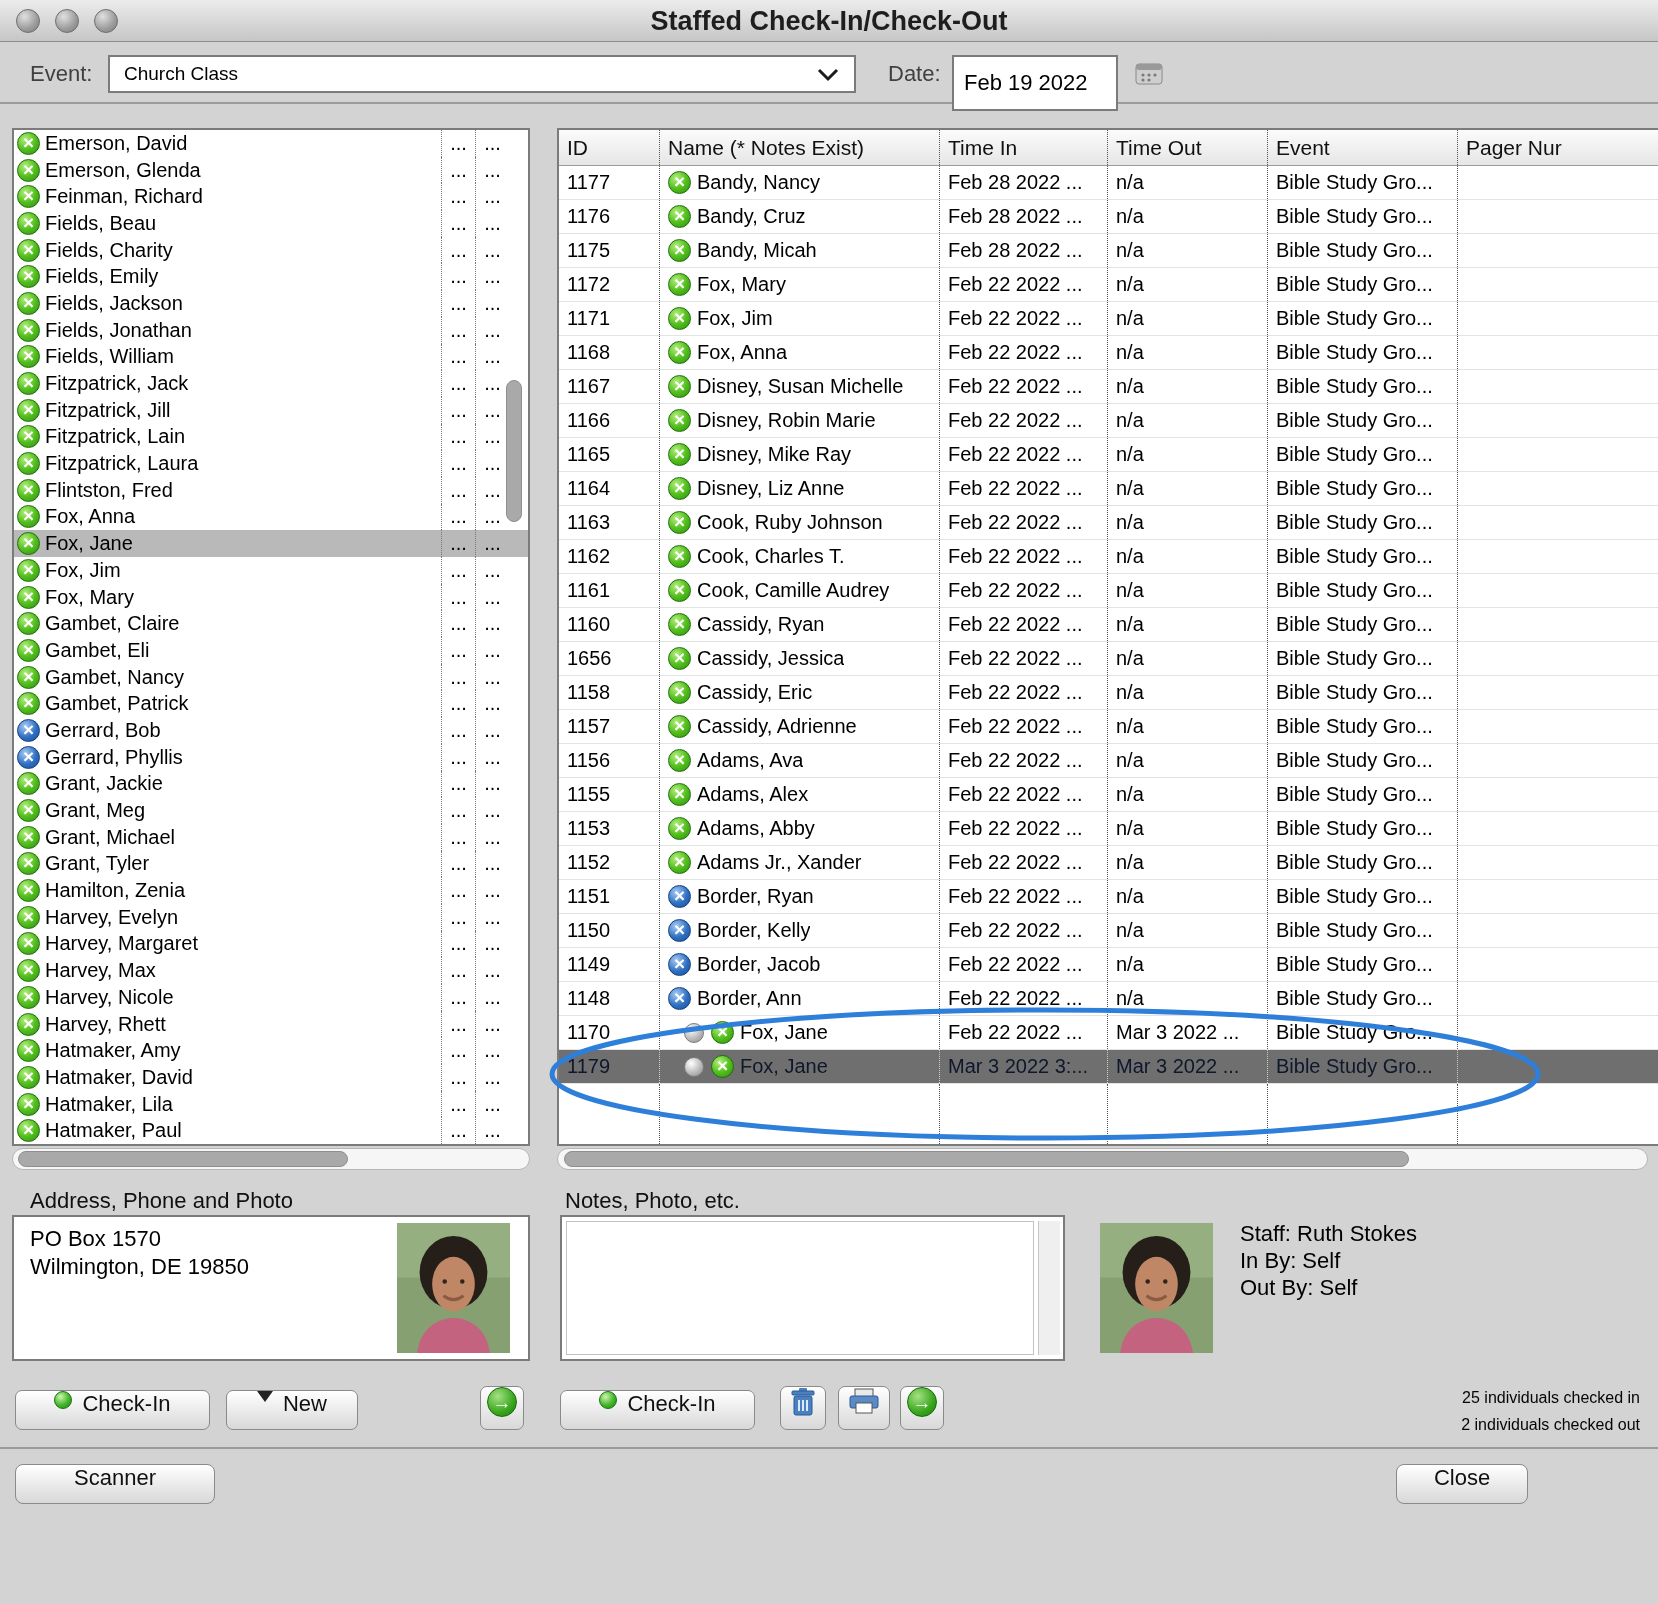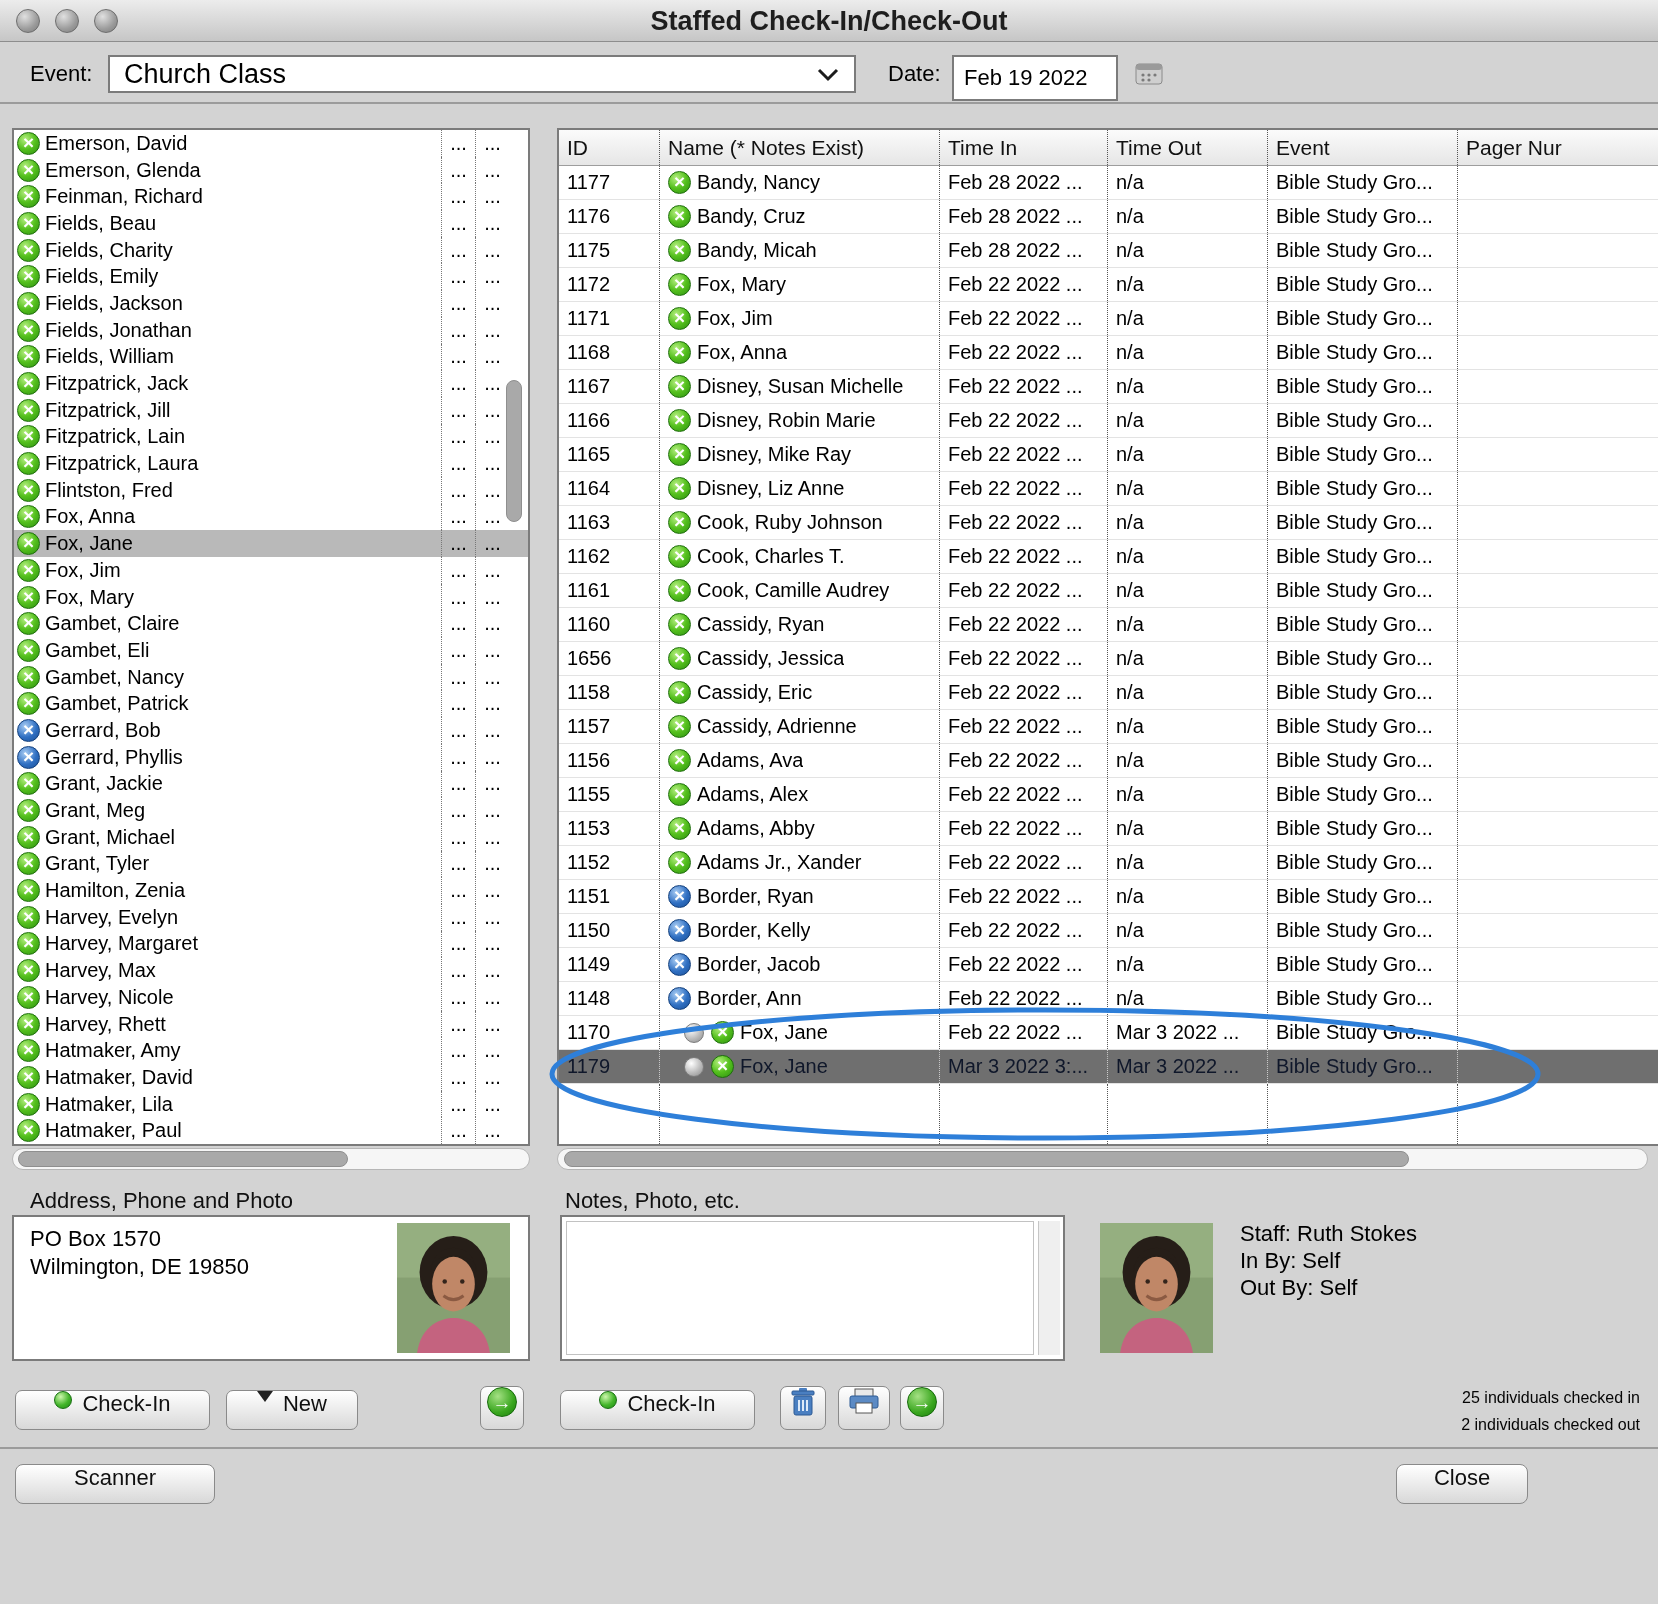--- a/index.html
+++ b/index.html
@@ -10,27 +10,27 @@
   .titlebar { position:absolute; left:0; top:0; width:100%; height:42px;
     background:linear-gradient(#ececec,#c6c6c6); border-bottom:1px solid #8d8d8d; }
   .title { position:absolute; left:0; right:0; top:6px; text-align:center;
     font-size:27px; font-weight:bold; color:#1e1e1e; }
   .traffic { position:absolute; left:16px; top:9px; display:flex; gap:15px; }
   .light { width:24px; height:24px; border-radius:50%; border:1px solid #6e6e6e;
     background:radial-gradient(circle at 35% 30%, #e0e0e0, #9b9b9b 60%, #7c7c7c); }
 
   
   .toolbar { position:absolute; left:0; top:43px; width:100%; height:61px; border-bottom:2px solid #9b9b9b; }
-  .lbl { position:absolute; font-size:22px; color:#000000; }
+  .lbl { position:absolute; font-size:22px; color:#404040; }
   #event-label { left:30px; top:18px; }
   .combo { position:absolute; left:108px; top:12px; width:748px; height:38px; background:#fff;
-    border:2px solid #7b7b7b; font-size:27px; display:flex; align-items:center; padding:0 14px; color:#000; }
+    border:2px solid #7b7b7b; font-size:19px; display:flex; align-items:center; padding:0 14px; color:#000; }
   .combo .chev { margin-left:auto; display:flex; }
   #date-label { left:888px; top:18px; }
-  .date-input { position:absolute; left:952px; top:12px; width:166px; height:46px; background:#fff;
+  .date-input { position:absolute; left:952px; top:12px; width:166px; height:56px; background:#fff;
     border:2px solid #7b7b7b; font-size:22px; padding:0 10px; font-family:inherit; color:#000; }
   .cal-icon { position:absolute; left:1134px; top:16px; }
 
   
   .left-list { position:absolute; left:12px; top:128px; width:518px; height:1018px;
     background:#fff; border:2px solid #7b7b7b; overflow:hidden; }
   .lrow { display:flex; align-items:center; height:26.7px; font-size:20px; color:#000; padding-right:19px; }
   .lrow.selected { background:#b9b9b9; }
   .lname { flex:1; padding-left:5px; white-space:nowrap; overflow:hidden; }
   .dots { width:34px; align-self:stretch; display:flex; align-items:center; justify-content:center;

